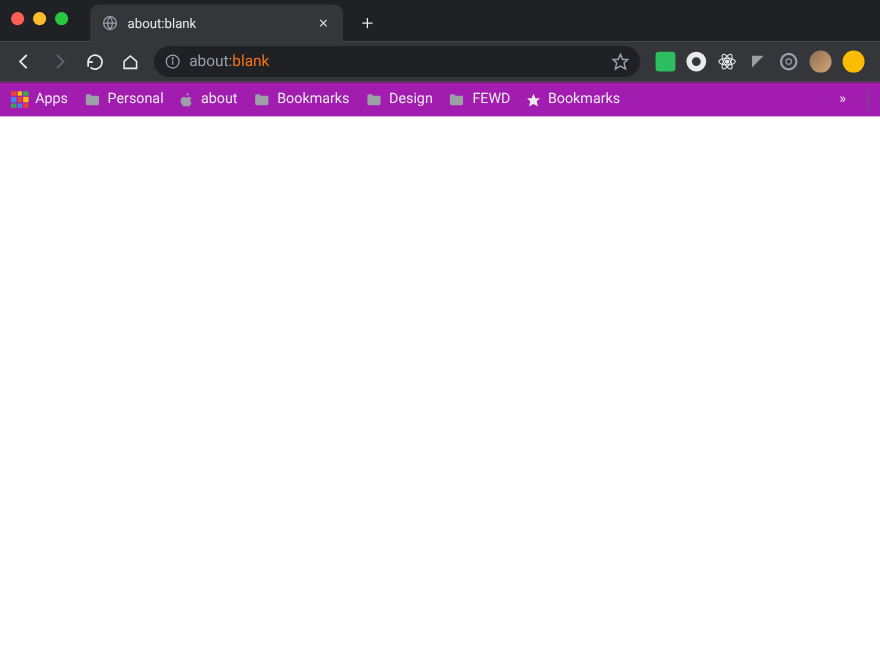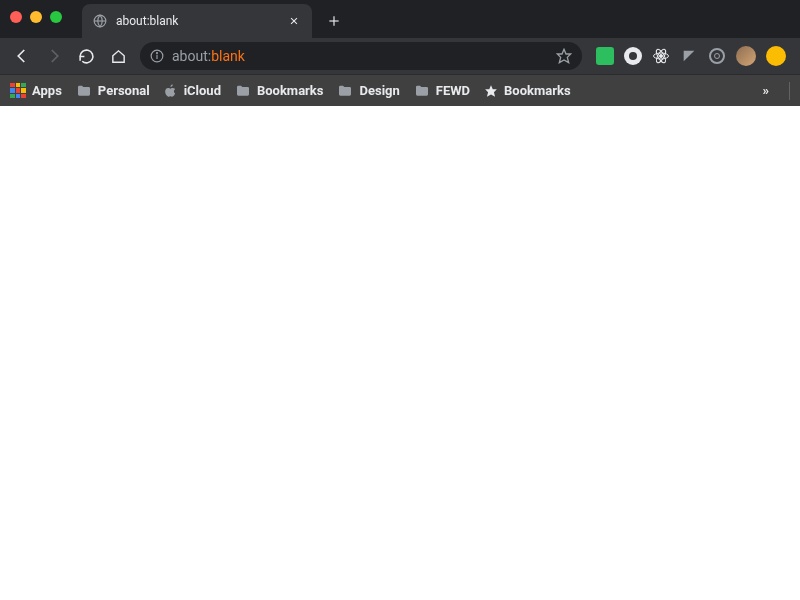--- a/index.html
+++ b/index.html
@@ -142,29 +142,28 @@
     .ext-circle-1 { background: #e8eaed; border-radius:50%; position:relative; }
     .ext-circle-1::after { content:""; position:absolute; inset:5px; background:#35363a; border-radius:50%; }
     .ext-atom { color:#e8eaed; }
     .ext-arrow { color:#9aa0a6; }
     .ext-target { border:2px solid #9aa0a6; border-radius:50%; width:16px; height:16px; position:relative; }
     .ext-target::after { content:""; position:absolute; inset:3px; border:1px solid #9aa0a6; border-radius:50%; }
     .ext-avatar { width:20px; height:20px; border-radius:50%; background: linear-gradient(135deg,#8e6e53,#d4a574); }
     .ext-profile { width:20px; height:20px; border-radius:50%; background:#fbbc04; }
     .bookmarks-bar {
       height: 32px;
-      background: #404040;
+      background: #a21caf;
       border-top: 1px solid #2a2b2e;
       display: flex;
       align-items: center;
       padding: 0 10px;
       gap: 14px;
       color: #e8eaed;
       font-size: 13px;
-      font-weight: bold;
     }
     .bm-item {
       display: flex;
       align-items: center;
       gap: 6px;
       cursor: pointer;
       white-space: nowrap;
     }
     .bm-apps-icon {
       width:16px; height:16px;
@@ -321,21 +320,21 @@
           </svg>
         </span>
       <span>Personal</span>
     </div>
     <div class="bm-item">
       <span class="apple-icon">
           <svg width="14" height="16" viewBox="0 0 24 24" fill="currentColor">
             <path d="M17 13c0-3 2-4 2-4s-1-2-4-2c-2 0-3 1-4 1s-2-1-4-1c-3 0-5 3-5 6 0 5 4 9 6 9 1 0 2-1 3-1s2 1 3 1c2 0 5-4 5-6-2-1-2-3-2-3zM14 4c1-1 1-3 1-3s-2 0-3 1-1 3-1 3 2 0 3-1z"></path>
           </svg>
         </span>
-      <span>iCloud</span>
+      <span>about</span>
     </div>
     <div class="bm-item">
       <span class="folder-icon">
           <svg width="16" height="16" viewBox="0 0 24 24" fill="currentColor">
             <path d="M3 6a2 2 0 0 1 2-2h4l2 2h8a2 2 0 0 1 2 2v9a2 2 0 0 1-2 2H5a2 2 0 0 1-2-2V6z"></path>
           </svg>
         </span>
       <span>Bookmarks</span>
     </div>
     <div class="bm-item">

